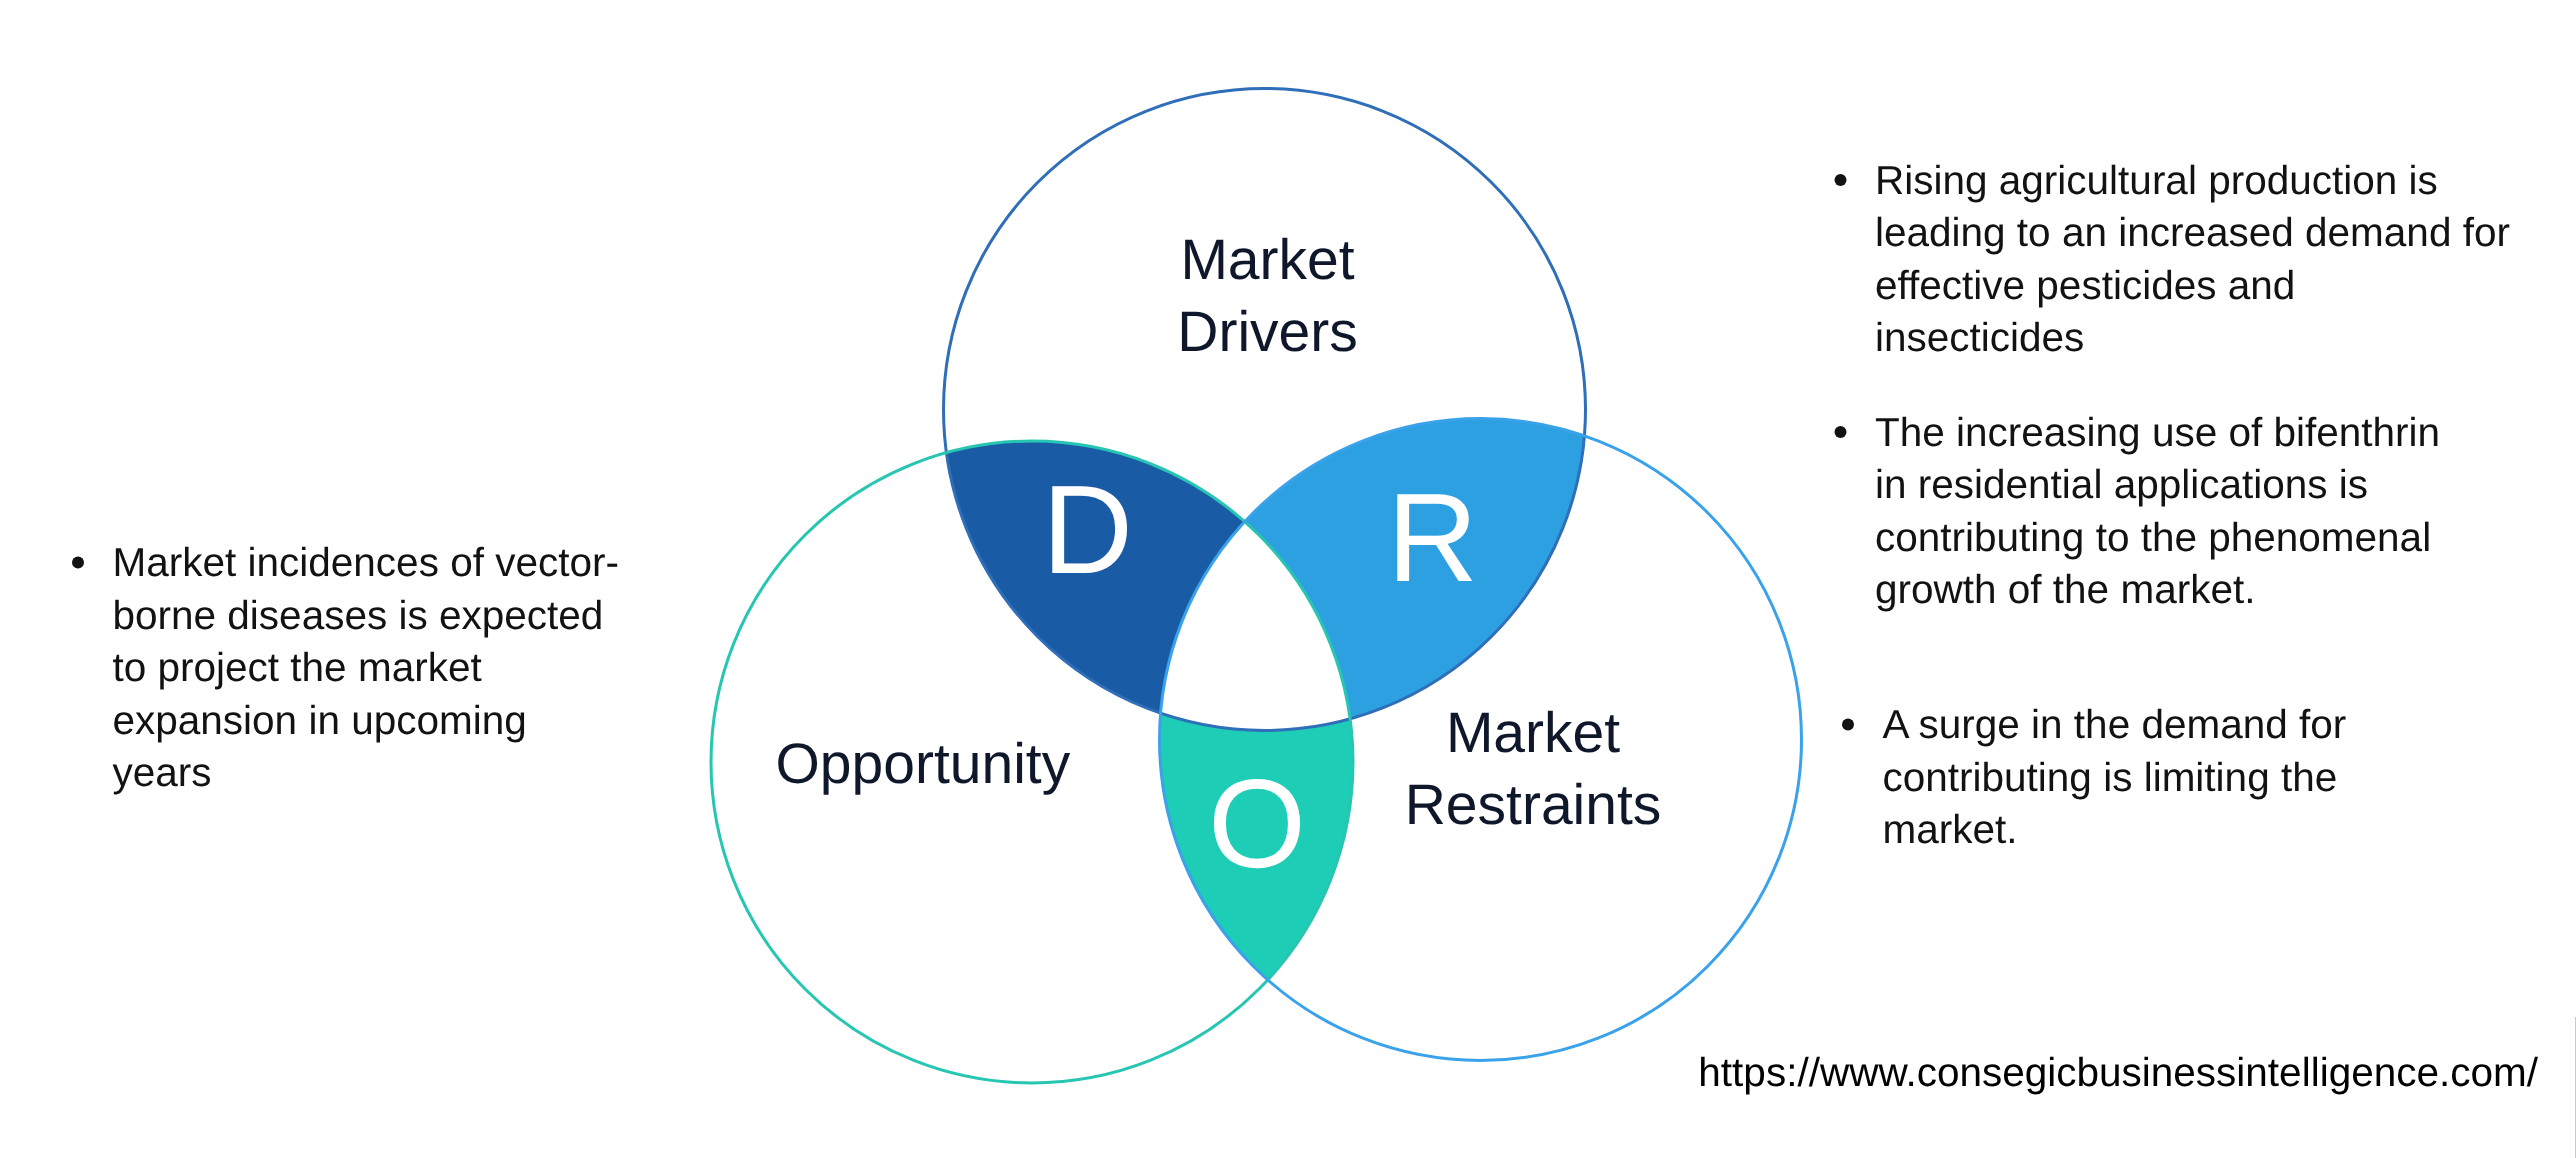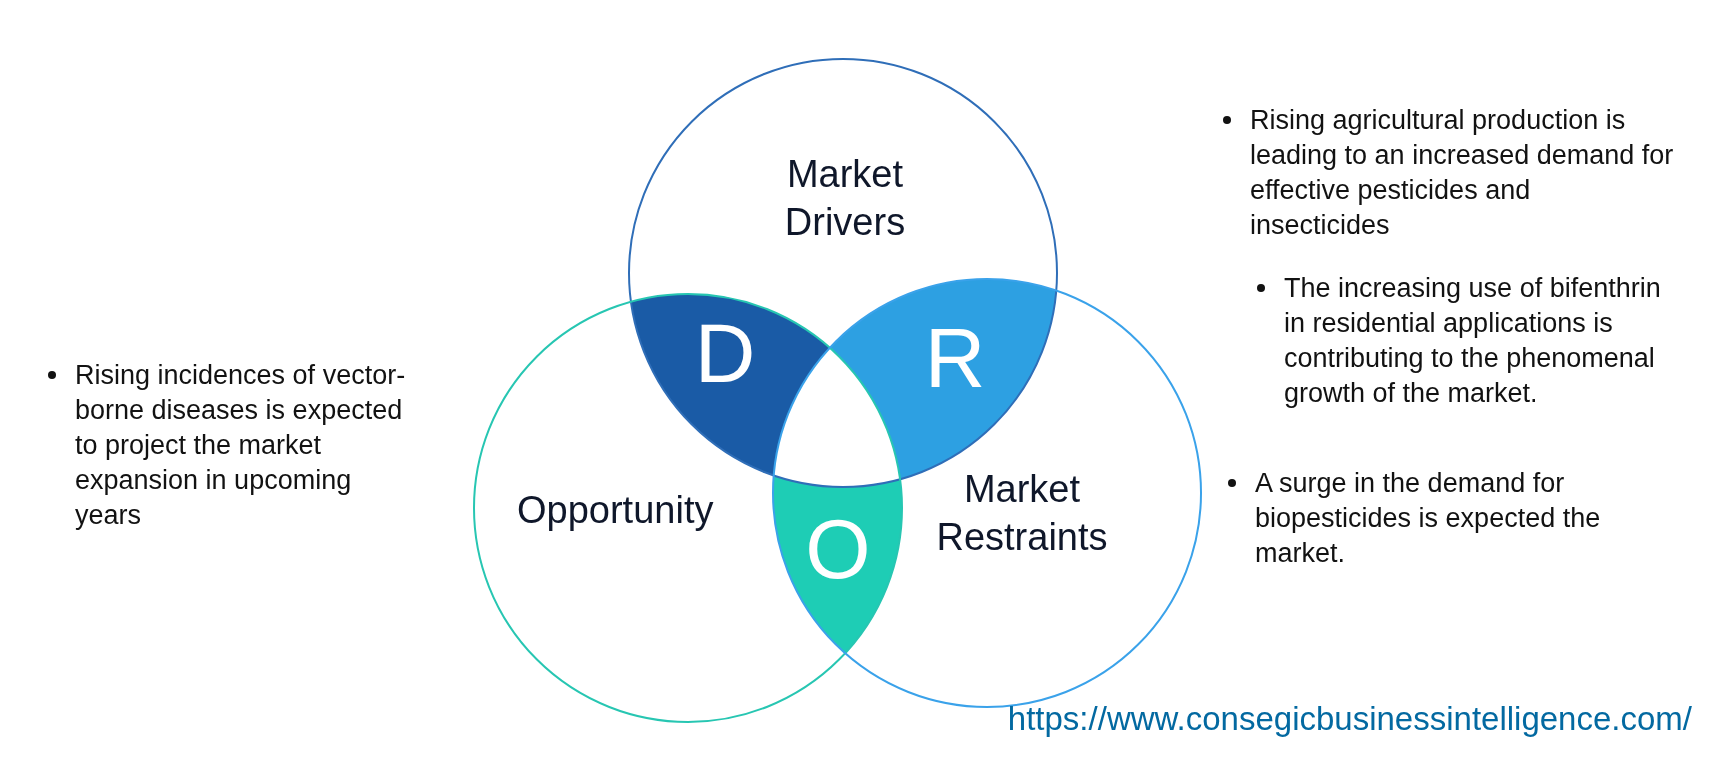--- a/index.html
+++ b/index.html
@@ -40,22 +40,22 @@
     font-size: 27px;
     line-height: 35px;
     white-space: pre-line;
     width: max-content;
   }
 
   .source-url {
     position: absolute;
     top: 700px;
     right: 25px;
-    font-size: 33px;
-    color: #0369a1;
+    font-size: 27px;
+    color: #000000;
     white-space: nowrap;
   }
 
   svg text.region-letter {
     font-family: "Liberation Sans", sans-serif;
     font-size: 84px;
     font-weight: 400;
   }
 </style>
 </head>
@@ -116,43 +116,43 @@
 <div class="circle-label centered" style="left:695px; top:150px;">Market
 Drivers</div>
 
 <div class="circle-label" style="left:517px; top:486px;text-align:center;">Opportunity</div>
 
 <div class="circle-label centered" style="left:872px; top:465px;">Market
 Restraints</div>
 
 <div class="note" style="left:48px; top:358px;">
   <span class="dot"></span>
-  <div class="note-text">Rising incidences of vector-
+  <div class="note-text">Market incidences of vector-
 borne diseases is expected
 to project the market
 expansion in upcoming
 years</div>
 </div>
 
 <div class="note" style="left:1223px; top:103px;">
   <span class="dot"></span>
   <div class="note-text">Rising agricultural production is
 leading to an increased demand for
 effective pesticides and
 insecticides</div>
 </div>
 
-<div class="note" style="left:1257px; top:271px;">
+<div class="note" style="left:1223px; top:271px;">
   <span class="dot"></span>
   <div class="note-text">The increasing use of bifenthrin
 in residential applications is
 contributing to the phenomenal
 growth of the market.</div>
 </div>
 
 <div class="note" style="left:1228px; top:466px;">
   <span class="dot"></span>
   <div class="note-text">A surge in the demand for
-biopesticides is expected the
+contributing is limiting the
 market.</div>
 </div>
 
 <div class="source-url">https://www.consegicbusinessintelligence.com/</div>
 
 </body></html>

